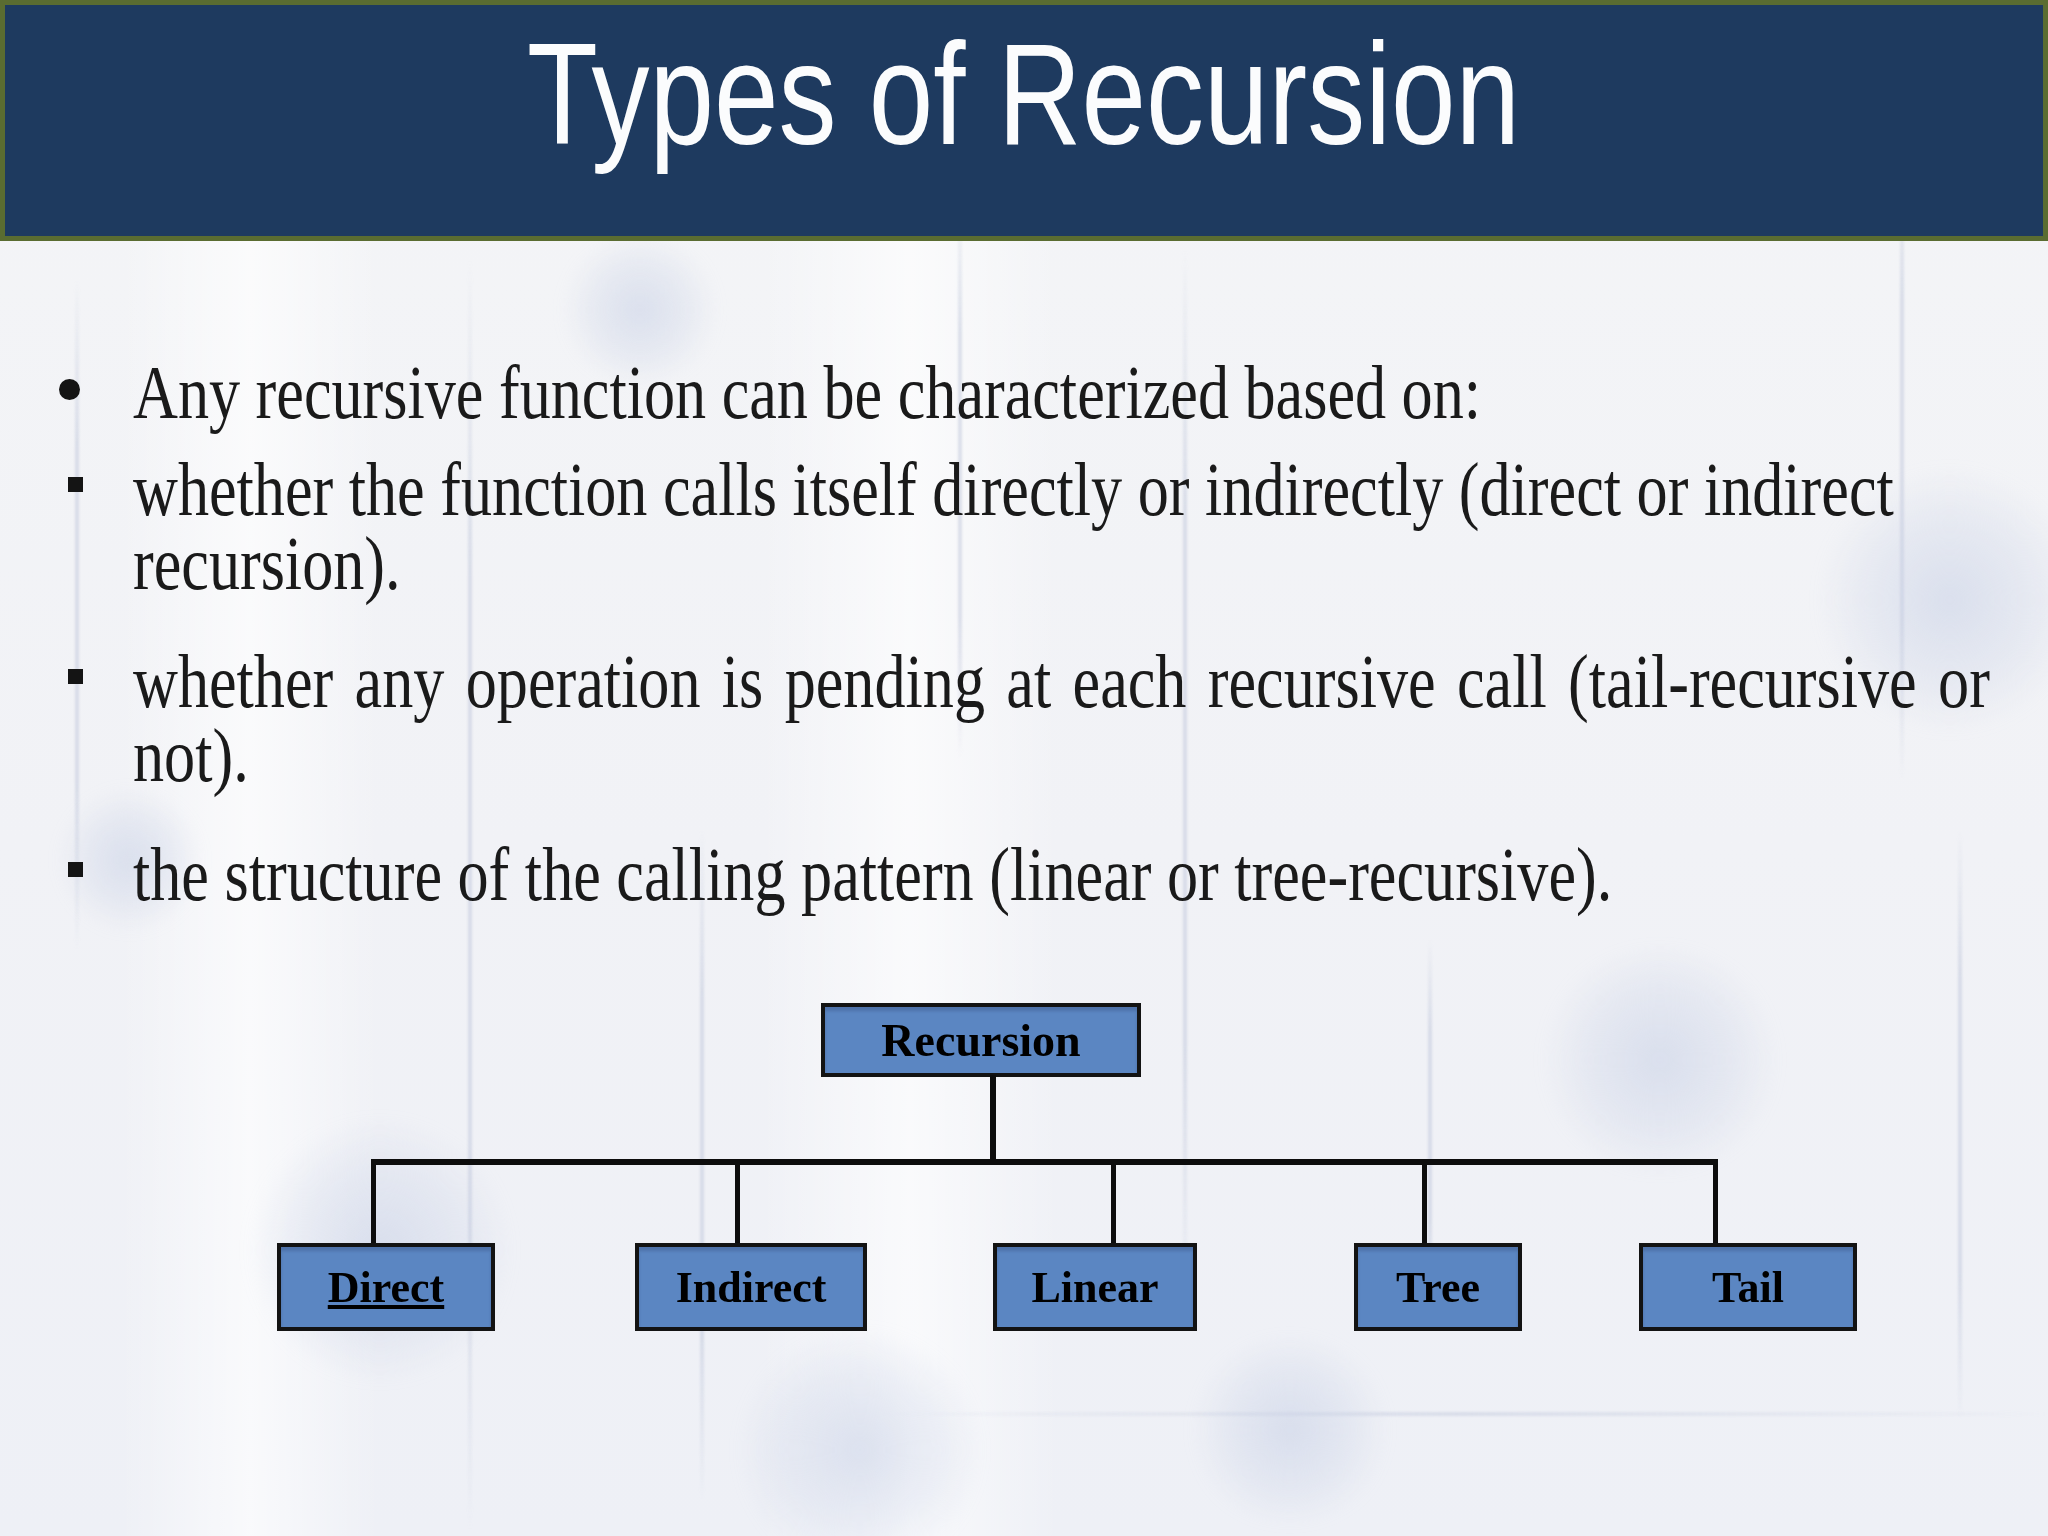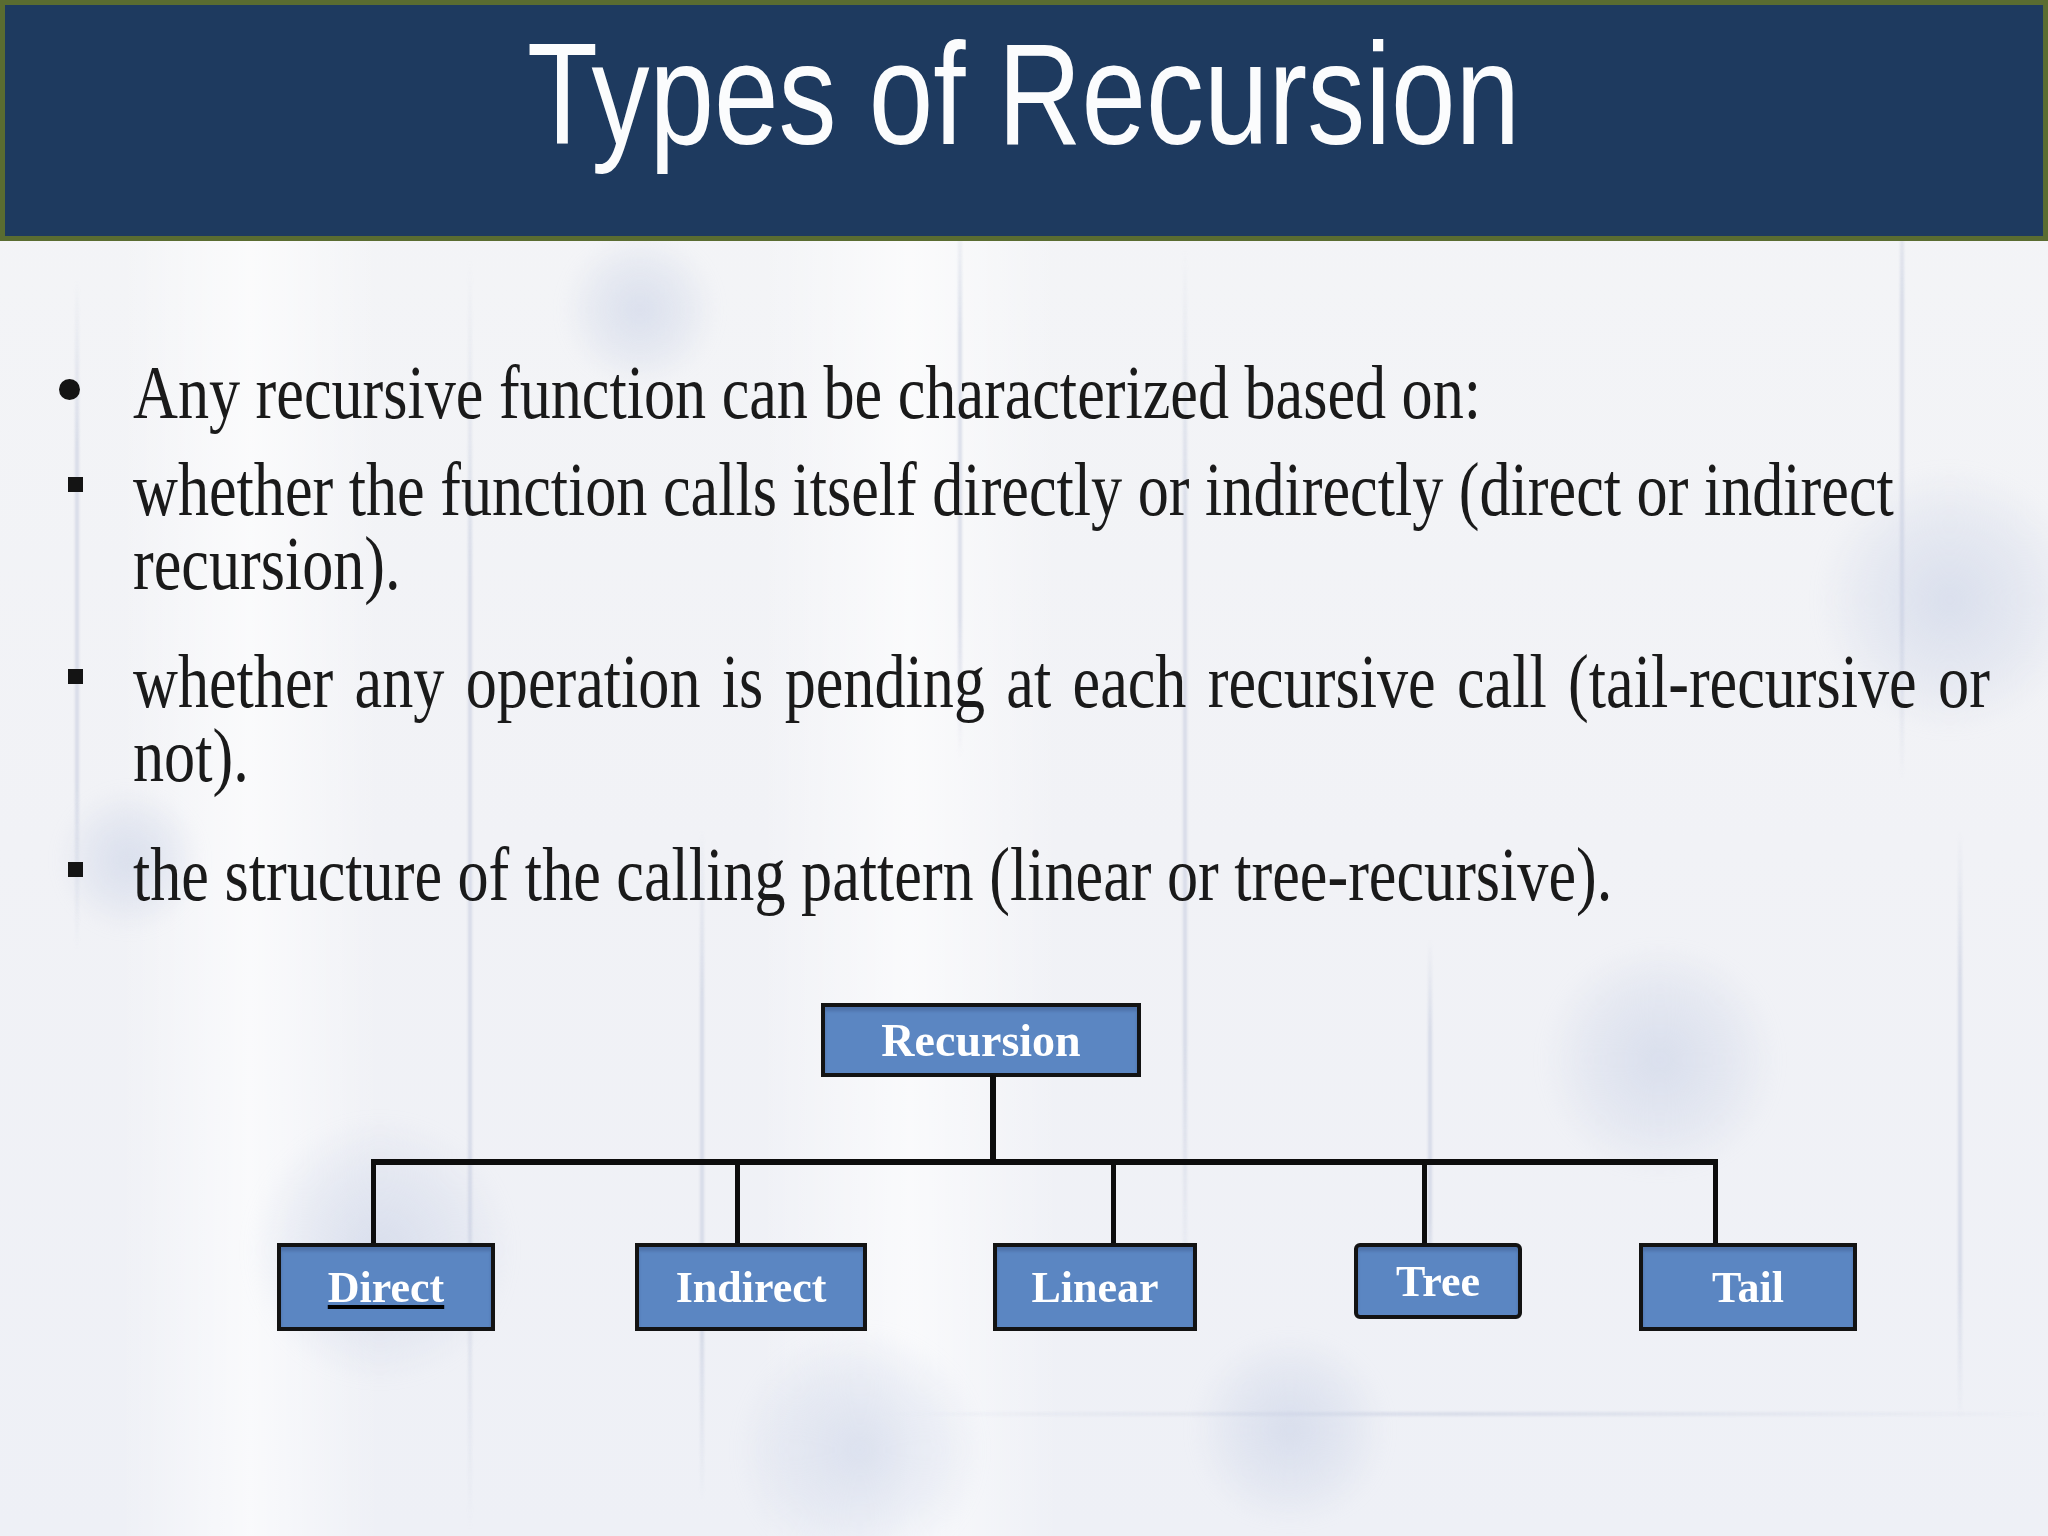--- a/index.html
+++ b/index.html
@@ -81,21 +81,21 @@
     position:absolute;
     box-sizing:border-box;
     background:linear-gradient(180deg,#54800%, #5b86c2 0%);
     background:#5b86c2;
     border:4px solid #131313;
     display:flex; align-items:center; justify-content:center;
     box-shadow:inset 0 4px 3px rgba(20,30,60,.18);
   }
   .node span{
     font-weight:700;
-    color:#ffffff;
+    color:#000000;
     white-space:nowrap;
   }
   .node.root span{ font-size:46px; }
   .node.child span{ font-size:44px; }
   .conn{ position:absolute; background:#0d0d0d; }
 </style>
 </head>
 <body>
 
 <div class="slide">
@@ -155,21 +155,21 @@
 
     <div class="node child" style="left:277px; top:1243px; width:218px; height:88px;text-decoration:underline;">
       <span>Direct</span>
     </div>
     <div class="node child" style="left:635px; top:1243px; width:232px; height:88px;">
       <span>Indirect</span>
     </div>
     <div class="node child" style="left:993px; top:1243px; width:204px; height:88px;">
       <span>Linear</span>
     </div>
-    <div class="node child" style="left:1354px; top:1243px; width:168px; height:76px;border-radius:6px;">
+    <div class="node child" style="left:1354px; top:1243px; width:168px; height:88px;">
       <span>Tree</span>
     </div>
     <div class="node child" style="left:1639px; top:1243px; width:218px; height:88px;">
       <span>Tail</span>
     </div>
   </section>
 
 </div>
 
 </body></html>

